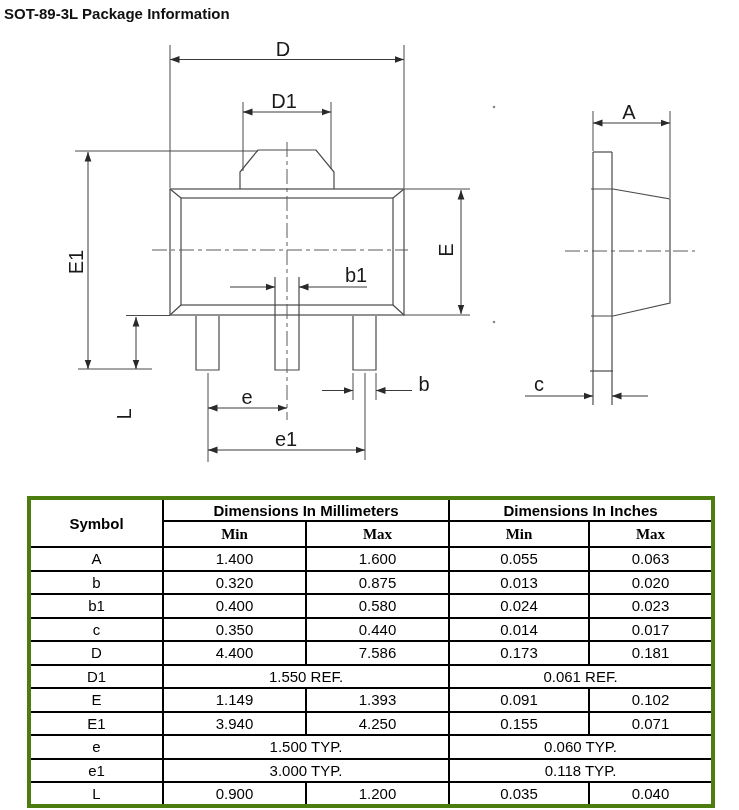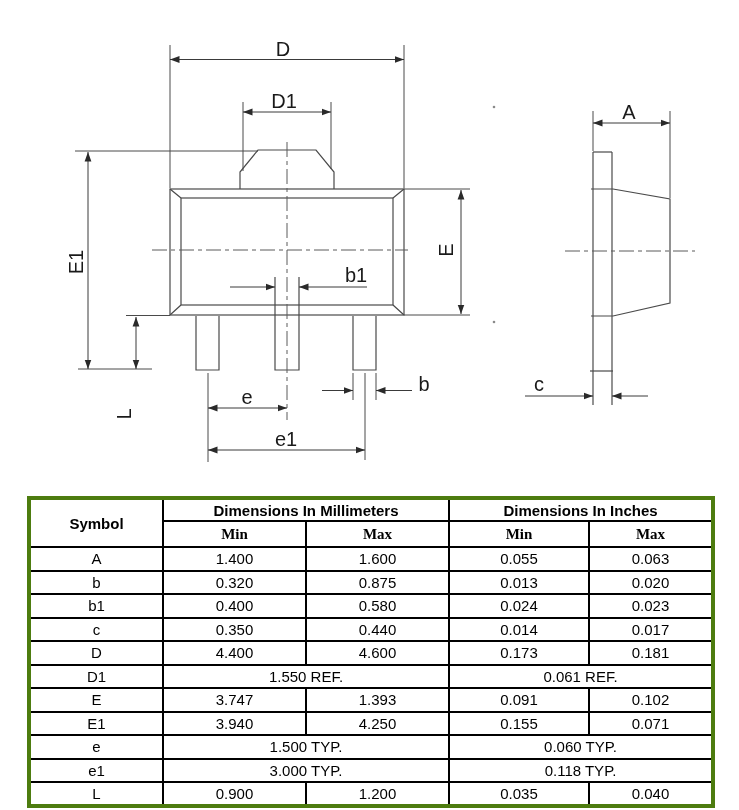--- a/index.html
+++ b/index.html
@@ -21,20 +21,21 @@
   .dimtable td{font-weight:normal;}
   .dimtable thead tr.h1{height:23px;}
   .dimtable thead tr.h2{height:26px;font-family:Liberation Serif, serif;}
   .dimtable tbody tr{height:23.5px;}
 </style>
 </head>
 <body>
 
 <div class="page">
 
+  <div class="title">SOT-89-3L Package Information</div>
 
   <svg class="drawing" width="739" height="494" viewBox="0 0 739 494" xmlns="http://www.w3.org/2000/svg">
     <defs>
       <marker id="ar" viewBox="0 0 10 8" refX="9.5" refY="4" markerWidth="10" markerHeight="8" orient="auto-start-reverse" markerUnits="userSpaceOnUse">
         <path d="M0 0.6 L9.5 4 L0 7.4 Z" fill="#2a2a2a"></path>
       </marker>
     </defs>
 
     <g>
 
@@ -184,32 +185,32 @@
       <tr>
         <td>c</td>
         <td>0.350</td>
         <td>0.440</td>
         <td>0.014</td>
         <td>0.017</td>
       </tr>
       <tr>
         <td>D</td>
         <td>4.400</td>
-        <td>4.600</td>
+        <td>7.586</td>
         <td>0.173</td>
         <td>0.181</td>
       </tr>
       <tr>
         <td>D1</td>
         <td colspan="2">1.550 REF.</td>
         <td colspan="2">0.061 REF.</td>
       </tr>
       <tr>
         <td>E</td>
-        <td>3.747</td>
+        <td>1.149</td>
         <td>1.393</td>
         <td>0.091</td>
         <td>0.102</td>
       </tr>
       <tr>
         <td>E1</td>
         <td>3.940</td>
         <td>4.250</td>
         <td>0.155</td>
         <td>0.071</td>

